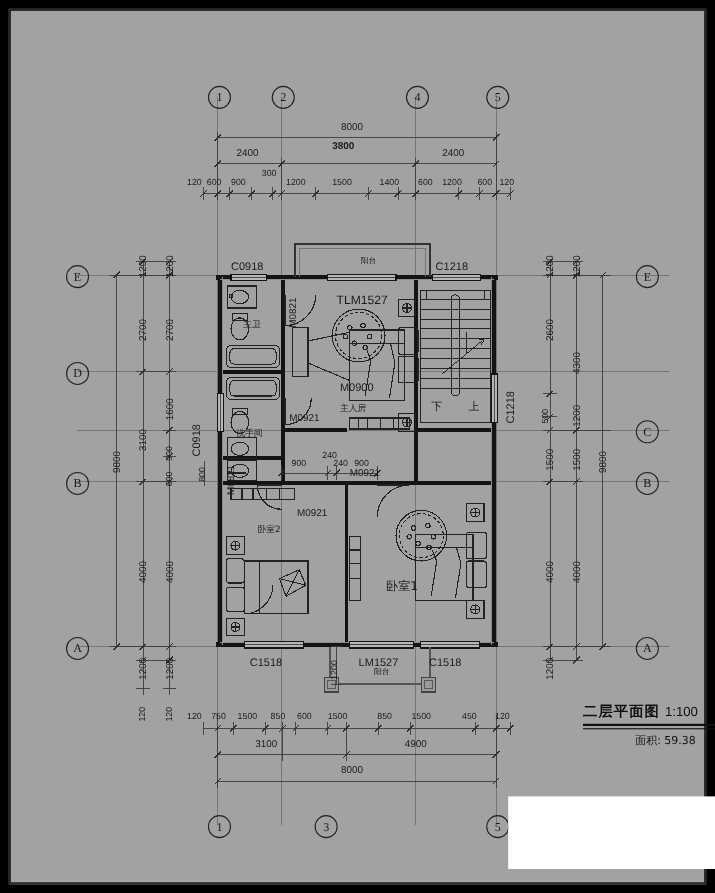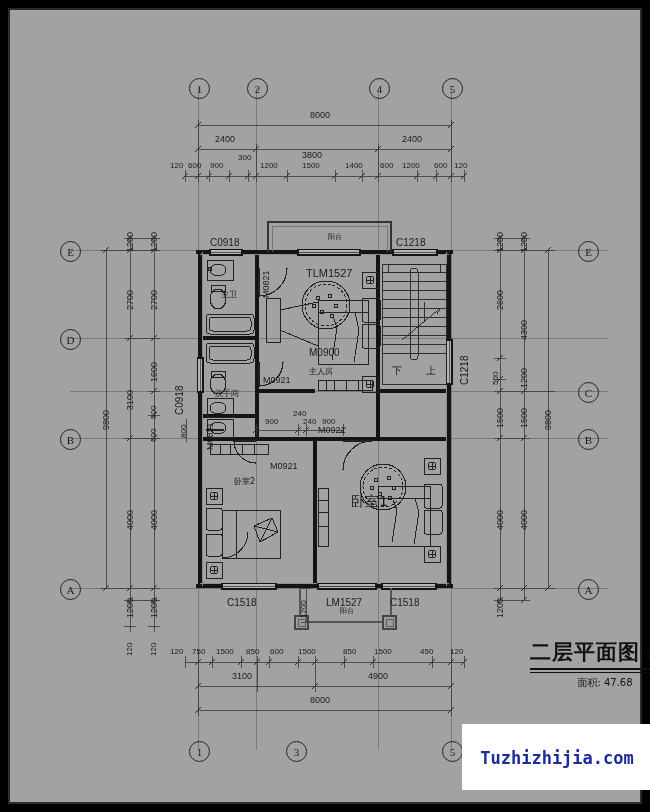--- a/index.html
+++ b/index.html
@@ -14,21 +14,21 @@
   .vrt{transform-origin:0 0;transform:rotate(-90deg);}
   .cjk{font-family:"DejaVu Sans","Liberation Sans",sans-serif;text-align:right;}
   .bub{position:absolute;border:1px solid #222;border-radius:50%;width:19px;height:19px;
        display:flex;align-items:center;justify-content:center;font-size:11px;color:#1a1a1a;
        font-family:"Liberation Serif",serif;background:transparent;}
   #wm{position:absolute;left:452px;top:714px;width:190px;height:66px;background:#fff;
       display:flex;flex-direction:column;align-items:center;justify-content:center;}
   #wm .cn{font-family:"DejaVu Sans",sans-serif;font-size:26px;font-weight:bold;color:#111;letter-spacing:3px;line-height:1;}
   #wm .en{font-family:"DejaVu Sans Mono","Liberation Mono",monospace;font-size:17px;font-weight:bold;color:#1b2b9a;line-height:1.1;margin-top:2px;}
   #title{position:absolute;left:520px;top:628px;}
-  #title .t1{font-family:"DejaVu Sans",sans-serif;font-size:21px;font-weight:bold;color:#111;letter-spacing:1px;}
+  #title .t1{font-family:"DejaVu Sans",sans-serif;font-size:13px;font-weight:bold;color:#111;letter-spacing:1px;}
   #title .sc{font-family:"Liberation Sans",sans-serif;font-size:12px;color:#111;}
   #title .rule1{height:2px;background:#111;margin-top:2px;width:150px;}
   #title .rule2{height:1px;background:#111;margin-top:2px;width:150px;}
   #title .t2{font-family:"DejaVu Sans",sans-serif;font-size:10px;color:#111;margin-top:3px;text-align:center;width:150px;}
 </style>
 </head>
 <body>
 
 <div id="sheet">
   <div id="paper">
@@ -538,21 +538,21 @@
       </div>
     <div class="bub" style="left:568px;top:419px;">
         <span>B</span>
       </div>
     <div class="bub" style="left:568px;top:569px;">
         <span>A</span>
       </div>
 
     <div class="tx d" style="left:300px;top:101px;">8000</div>
     <div class="tx d" style="left:205px;top:125px;">2400</div>
-    <div class="tx d" style="left:292px;top:141px;">3800</div>
+    <div class="tx d" style="left:292px;top:118px;font-weight:bold;">3800</div>
     <div class="tx d" style="left:392px;top:125px;">2400</div>
 
     <div class="tx d8" style="left:160px;top:152px;">120</div>
     <div class="tx d8" style="left:178px;top:152px;">600</div>
     <div class="tx d8" style="left:200px;top:152px;">900</div>
     <div class="tx d8" style="left:228px;top:144px;text-align:center;">300</div>
     <div class="tx d8" style="left:250px;top:152px;">1200</div>
     <div class="tx d8" style="left:292px;top:152px;">1500</div>
     <div class="tx d8" style="left:335px;top:152px;">1400</div>
     <div class="tx d8" style="left:370px;top:152px;">600</div>
@@ -628,39 +628,38 @@
     <div class="tx lbl" style="left:253px;top:338px;font-size:10px;padding-left:46px;">M0900</div>
     <div class="tx lbl" style="left:253px;top:366px;font-size:9px;">M0921</div>
     <div class="tx lbl" style="left:260px;top:452px;font-size:9px;">M0921</div>
     <div class="tx lbl" style="left:308px;top:416px;font-size:9px;">M0921</div>
     <div class="tx lbl vrt" style="left:196px;top:440px;font-size:9px;">M0821</div>
     <div class="tx lbl" style="left:316px;top:588px;font-size:10px;">LM1527</div>
 
     <div class="tx cjk" style="left:211px;top:281px;font-size:8px;">主卫</div>
     <div class="tx cjk" style="left:205px;top:380px;font-size:8px;">洗手间</div>
     <div class="tx cjk" style="left:299px;top:358px;font-size:8px;">主人房</div>
-    <div class="tx cjk" style="left:341px;top:484px;font-size:14px;">卧室1</div>
+    <div class="tx cjk" style="left:341px;top:517px;font-size:11px;">卧室1</div>
     <div class="tx cjk" style="left:224px;top:468px;font-size:8px;">卧室2</div>
     <div class="tx cjk" style="left:318px;top:224px;font-size:7px;">阳台</div>
     <div class="tx cjk" style="left:330px;top:598px;font-size:7px;">阳台</div>
 
     <div class="tx cjk" style="left:382px;top:356px;font-size:10px;">下</div>
     <div class="tx cjk" style="left:416px;top:356px;font-size:10px;">上</div>
 
     <div id="title">
       <div>
         <span class="t1 cjk">二层平面图</span>
         <span class="sc">1:100</span>
       </div>
       <div class="rule1"></div>
       <div class="rule2"></div>
       <div class="t2">
         <span class="cjk">面积</span>:
-        <span>47.68</span>
+        <span>59.38</span>
       </div>
     </div>
 
     <div id="wm">
-      <div class="en">Tuzhizhijia.com</div>
     </div>
 
   </div>
 </div>
 
 </body></html>

